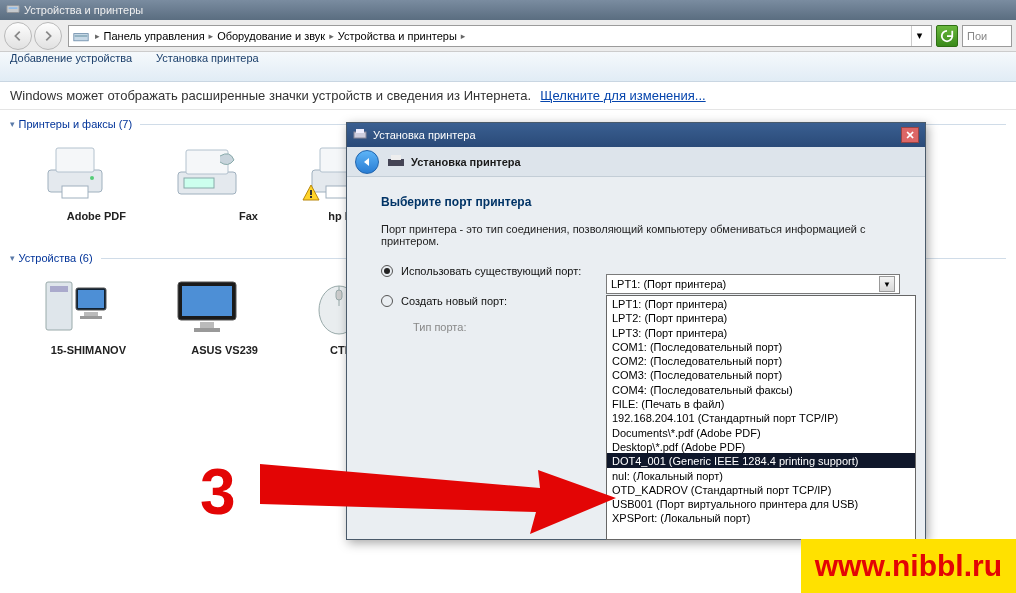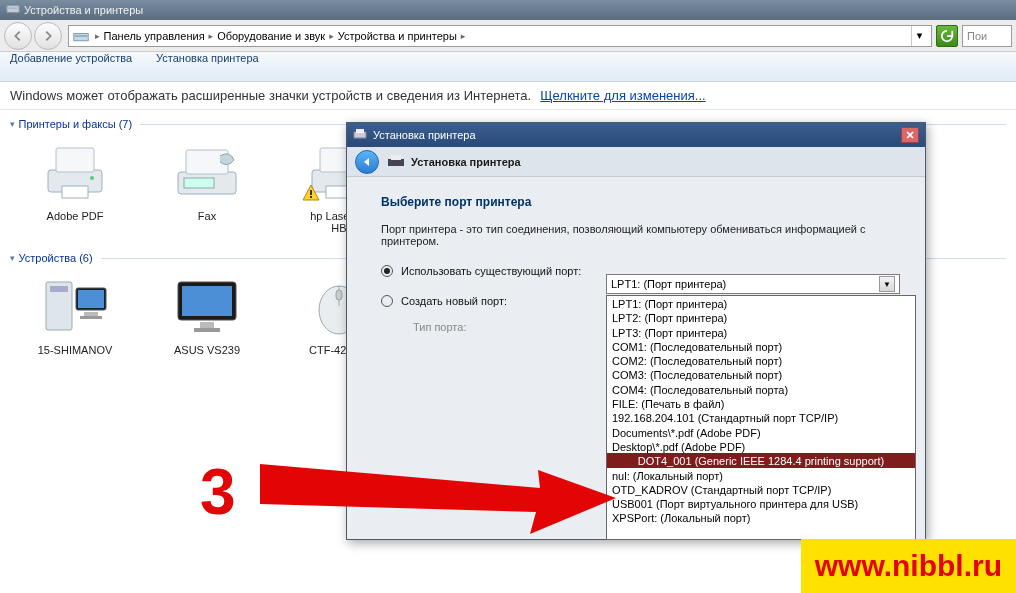--- a/index.html
+++ b/index.html
@@ -86,23 +86,24 @@
   display:flex; align-items:center;
   color:#003399;
   font-size:11px;
   margin:4px 0 6px 0;
 }
 .group-hdr .tri { font-size:9px; margin-right:4px; color:#5a7aa8;}
 .group-hdr .line { flex:1; height:1px; background:#d0dce8; margin-left:8px;}
 .item-grid { display:flex; gap:30px; padding:4px 0 14px 14px; }
 .device {
   width:102px;
-  text-align:center;
+  text-align:right;
   font-size:11px;
   color:#222;
+  font-weight:bold;
 }
 .device .iconbox {
   width:78px; height:64px; margin:0 auto 6px;
   display:flex; align-items:center; justify-content:center;
   position:relative;
 }
 .printer-svg, .fax-svg, .computer-svg, .monitor-svg, .mouse-svg { width:70px; height:60px; }
 .warn-badge {
   position:absolute; bottom:2px; left:2px;
   width:18px; height:18px;
@@ -174,21 +175,21 @@
   width:310px; height:245px;
   background:#fff; border:1px solid #666;
   overflow:hidden;
   font-size:11px;
 }
 .port-listbox .opt{
   padding:1px 5px; white-space:nowrap;
   height:14.3px; line-height:14.3px;
 }
 .port-listbox .opt.sel{
-  background:#7f1d1d; color:#fff;text-align:center;
+  background:#0f172a; color:#fff;
 }
 .port-type-row{margin-top:14px; display:flex; align-items:center;}
 .port-type-row .lbl{color:#888; margin-left:32px;}
 
 
 .big-arrow{
   position:absolute; left:260px; top:444px;
   pointer-events:none;
 }
 .big-3{
@@ -405,21 +406,21 @@
       <div class="dd">▼</div>
     </div>
 
     <div class="port-listbox" id="port-listbox">
         <div class="opt">LPT1: (Порт принтера)</div>
         <div class="opt">LPT2: (Порт принтера)</div>
         <div class="opt">LPT3: (Порт принтера)</div>
         <div class="opt">COM1: (Последовательный порт)</div>
         <div class="opt">COM2: (Последовательный порт)</div>
         <div class="opt">COM3: (Последовательный порт)</div>
-        <div class="opt">COM4: (Последовательный порта)</div>
+        <div class="opt">COM4: (Последовательный факсы)</div>
         <div class="opt">FILE: (Печать в файл)</div>
         <div class="opt">192.168.204.101 (Стандартный порт TCP/IP)</div>
         <div class="opt">Documents\*.pdf (Adobe PDF)</div>
         <div class="opt">Desktop\*.pdf (Adobe PDF)</div>
         <div class="opt sel">DOT4_001 (Generic IEEE 1284.4 printing support)</div>
         <div class="opt">nul: (Локальный порт)</div>
         <div class="opt">OTD_KADROV (Стандартный порт TCP/IP)</div>
         <div class="opt">USB001 (Порт виртуального принтера для USB)</div>
         <div class="opt">XPSPort: (Локальный порт)</div>
       </div>

